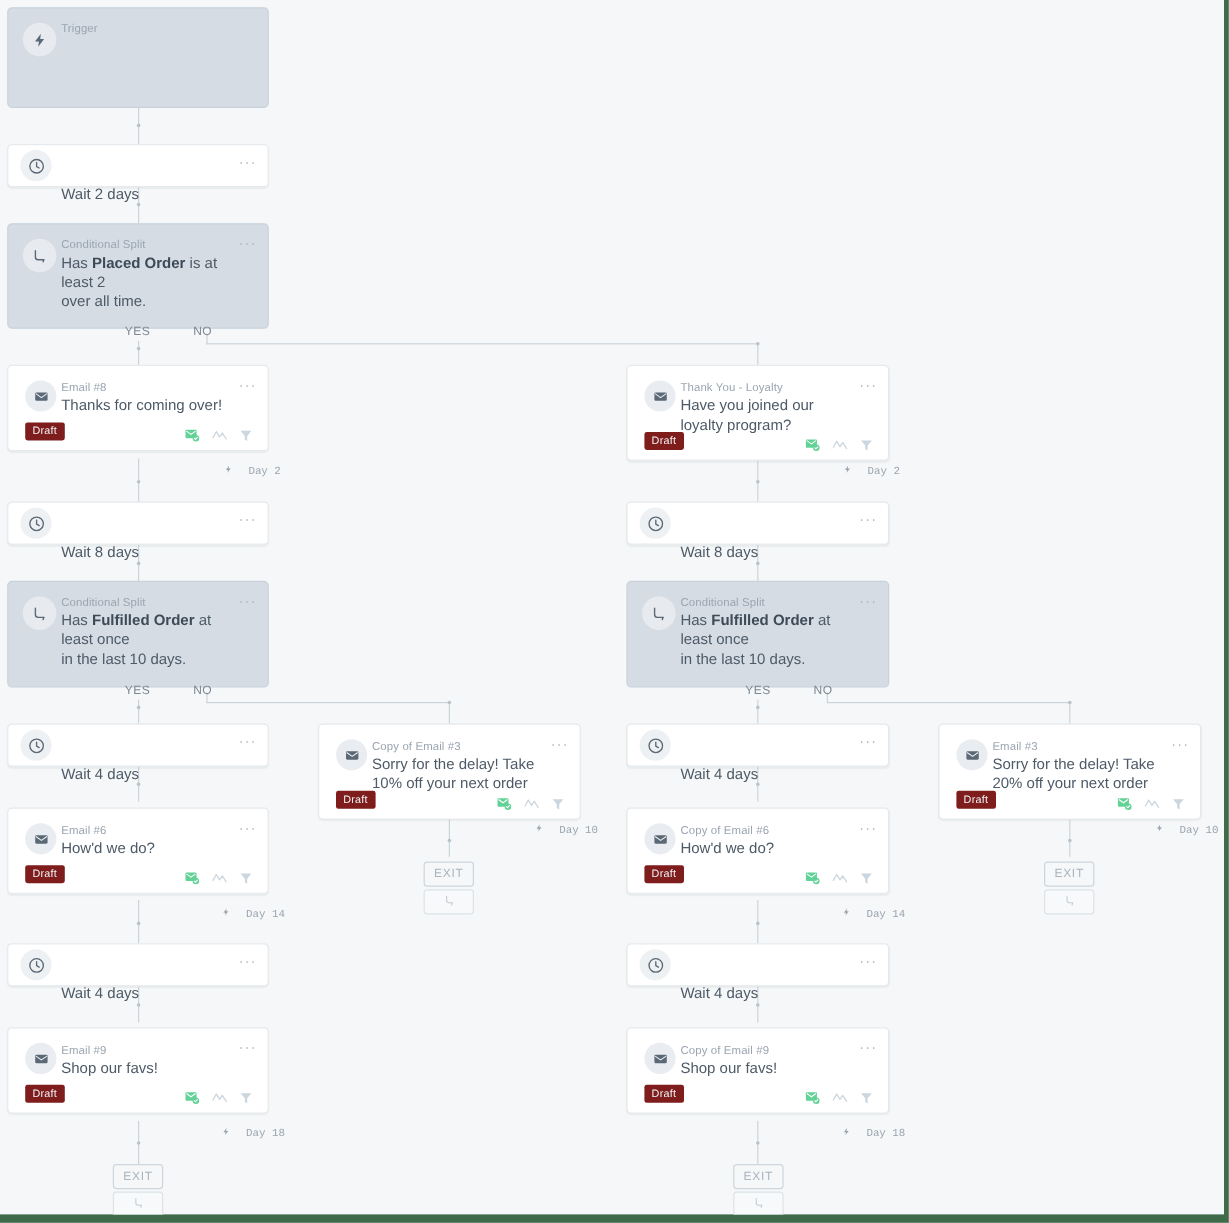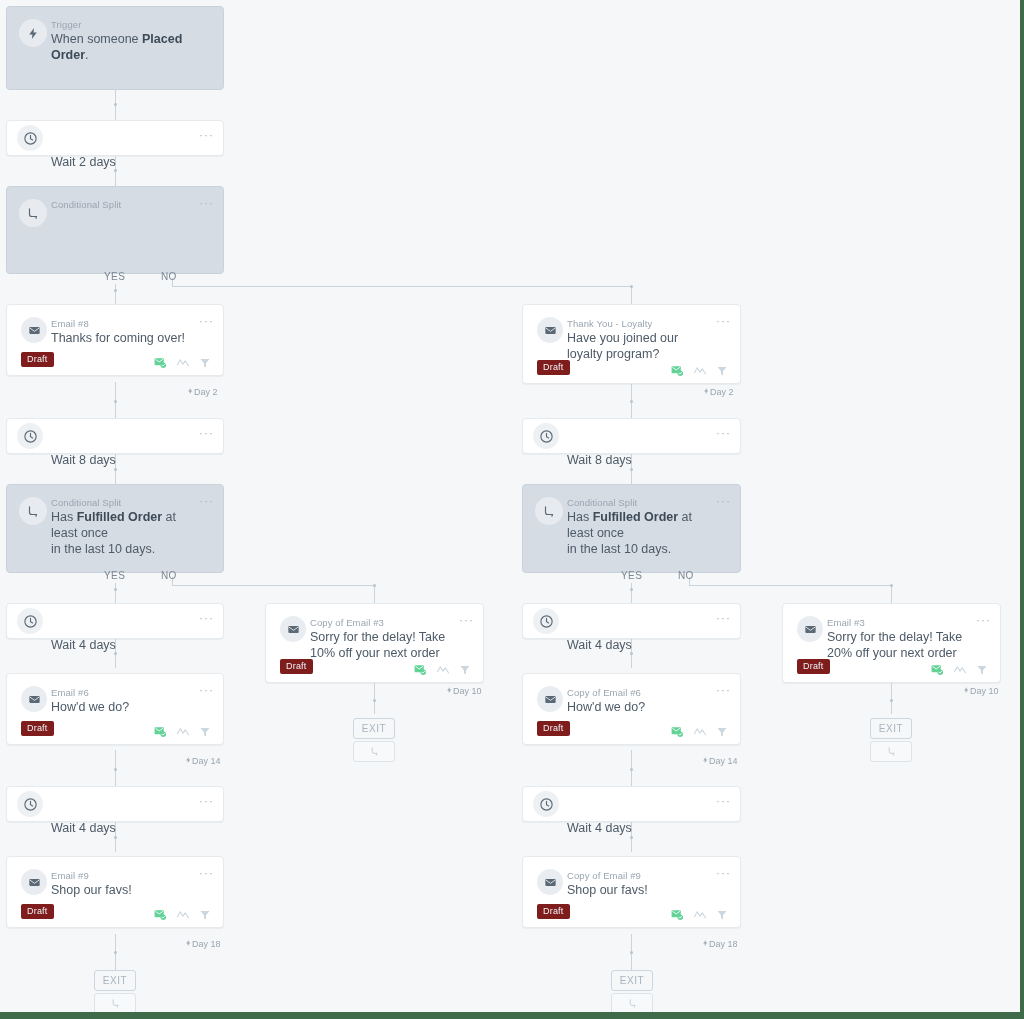--- a/index.html
+++ b/index.html
@@ -140,21 +140,22 @@
   }
   .card-icons .ci { display: block; line-height: 0; }
 
   .day-label {
     position: absolute;
     font-size: 9px;
     color: #9aa5b1;
     white-space: nowrap;
     display: flex;
     align-items: center;
-    gap: 0;
+    gap: 13px;
+    font-family: Liberation Mono, monospace;
   }
 
   
   .vline {
     position: absolute;
     width: 1px;
     background: #ccd4db;
   }
   .hline {
     position: absolute;
@@ -275,23 +276,20 @@
   <div class="vline" style="left:891px; top:682px; height:32px;"></div>
   <div class="conn-dot" style="left:890px; top:699px;"></div>
 
   <div class="node card card-blue" style="left:6px; top:6px; width:218px; height:84px;">
     <div class="node-icon icon-bg-light">
       <svg width="13" height="13" viewBox="0 0 24 24">
           <path d="M13 2 4 14h6l-1 8 9-12h-6l1-8z" fill="#5b6876"></path>
         </svg>
     </div>
     <div class="node-kicker">Trigger</div>
-    <div class="node-title">
-      <span>When someone </span><b>Placed Order</b><span>.</span>
-    </div>
   </div>
 
   <div class="node card card-white wait-node" style="left:6px; top:120px; width:218px;">
     <div class="node-icon icon-bg-white">
       <svg width="15" height="15" viewBox="0 0 24 24">
           <circle cx="12" cy="12" r="9" fill="none" stroke="#5b6876" stroke-width="1.8"></circle>
           <path d="M12 7v5.4l3.4 2" fill="none" stroke="#5b6876" stroke-width="1.8" stroke-linecap="round"></path>
         </svg>
     </div>
     <div class="wait-label">Wait 2 days</div>
@@ -299,20 +297,24 @@
   </div>
 
   <div class="node card card-blue" style="left:6px; top:186px; width:218px; height:88px;">
     <div class="node-icon icon-bg-light">
       <svg width="14" height="14" viewBox="0 0 24 24">
           <path d="M6 5v9a4 4 0 0 0 4 4h8" fill="none" stroke="#5b6876" stroke-width="2" stroke-linecap="round"></path>
           <path d="M18 18l-1 3" fill="none" stroke="#5b6876" stroke-width="2" stroke-linecap="round"></path>
         </svg>
     </div>
     <div class="node-kicker">Conditional Split</div>
+    <div class="node-title">
+      <span>Has </span><b>Placed Order</b><span> is at least 2</span><br>
+      <span>over all time.</span>
+    </div>
     <div class="dots">···</div>
   </div>
   <div class="branch-label" style="left:104px; top:271px;">YES</div>
   <div class="branch-label" style="left:161px; top:271px;">NO</div>
 
   <div class="node card card-white email-card" style="left:6px; top:304px; width:218px;">
     <div class="node-icon">
       <svg width="13" height="13" viewBox="0 0 24 24">
           <rect x="2.5" y="5.5" width="19" height="13" rx="2" fill="#5b6876"></rect>
           <path d="M3.5 7.5 12 13.5l8.5-6" fill="none" stroke="#eef1f3" stroke-width="1.6"></path>

